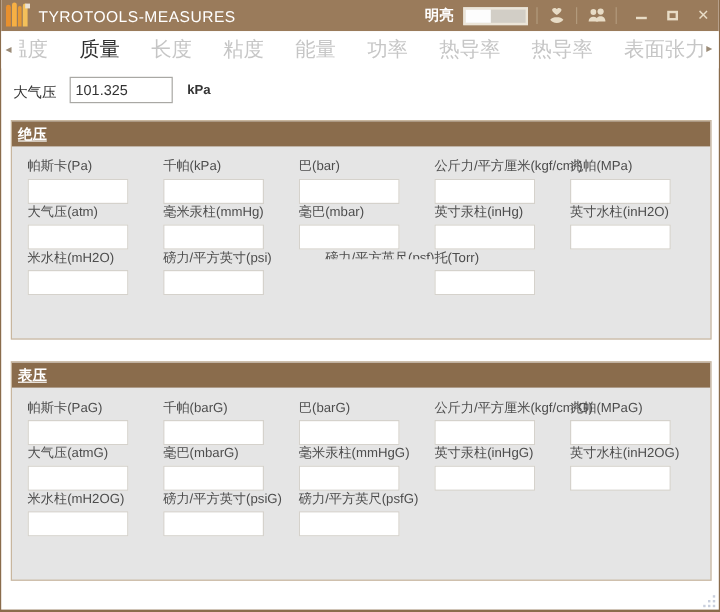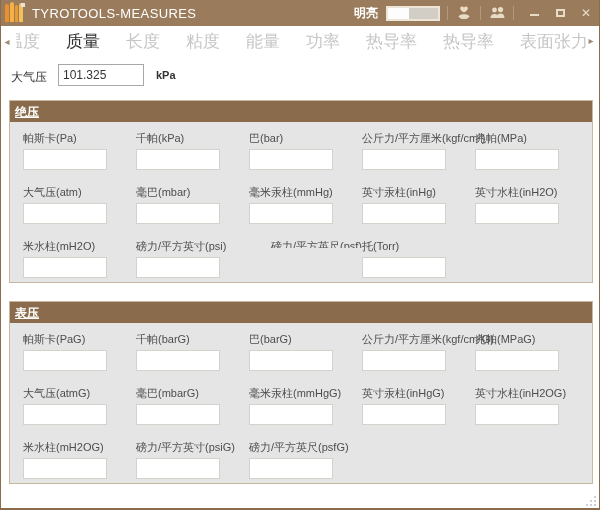--- a/index.html
+++ b/index.html
@@ -41,21 +41,21 @@
   .atmo{position:absolute;top:62px;left:0;width:100%;height:30px;}
   .atmo-label{position:absolute;left:10px;top:7px;font-size:12px;color:#333;}
   .atmo-input{position:absolute;left:57px;top:2px;width:86px;height:22px;border:1px solid #a9a8a4;
               font-size:12px;color:#333;padding:0 4px;outline:none;}
   .atmo-unit{position:absolute;left:155px;top:7px;font-size:11px;font-weight:bold;color:#333;}
   
   .section{position:absolute;left:8px;width:584px;height:183px;border:1px solid #c8b69e;background:#e5e5e5;overflow:hidden;}
   .sec1{top:100px;} .sec2{top:301px;}
   .sec-header{height:21px;background:#8a6c4c;color:#fff;font-size:12px;font-weight:bold;
               text-decoration:underline;padding:3px 0 0 5px;}
-  .fgrid{display:grid;grid-template-columns:repeat(5,113px);grid-auto-rows:38px;row-gap:16px;
+  .fgrid{display:grid;grid-template-columns:repeat(5,113px);grid-auto-rows:38px;
          padding:9px 0 0 13px;}
   .field{position:relative;}
   .flabel{font-size:11px;color:#4d4d4d;white-space:nowrap;height:14px;margin-bottom:4px;}
   .flabel.clipped{height:9px;overflow:hidden;text-align:right;}
   .finput{width:84px;height:21px;border:1px solid #d5d2cc;background:#fff;outline:none;
           font-size:12px;color:#333;padding:0 4px;display:block;}
   
   .grip{position:absolute;right:3px;bottom:2px;width:12px;height:12px;cursor:nwse-resize;}
   .grip i{position:absolute;width:2px;height:2px;background:#c9cfdd;}
   .grip i:nth-child(1){right:0;bottom:0;} .grip i:nth-child(2){right:4px;bottom:0;}
@@ -154,25 +154,25 @@
           </div>
           <div class="field">
             <div class="flabel">兆帕(MPa)</div>
             <input class="finput" style="">
           </div>
           <div class="field">
             <div class="flabel">大气压(atm)</div>
             <input class="finput" style="">
           </div>
           <div class="field">
+            <div class="flabel">毫米汞柱(mmHg)</div>
+            <input class="finput" style="">
+          </div>
+          <div class="field">
             <div class="flabel">毫巴(mbar)</div>
-            <input class="finput" style="">
-          </div>
-          <div class="field">
-            <div class="flabel">毫米汞柱(mmHg)</div>
             <input class="finput" style="">
           </div>
           <div class="field">
             <div class="flabel">英寸汞柱(inHg)</div>
             <input class="finput" style="">
           </div>
           <div class="field">
             <div class="flabel">英寸水柱(inH2O)</div>
             <input class="finput" style="">
           </div>

